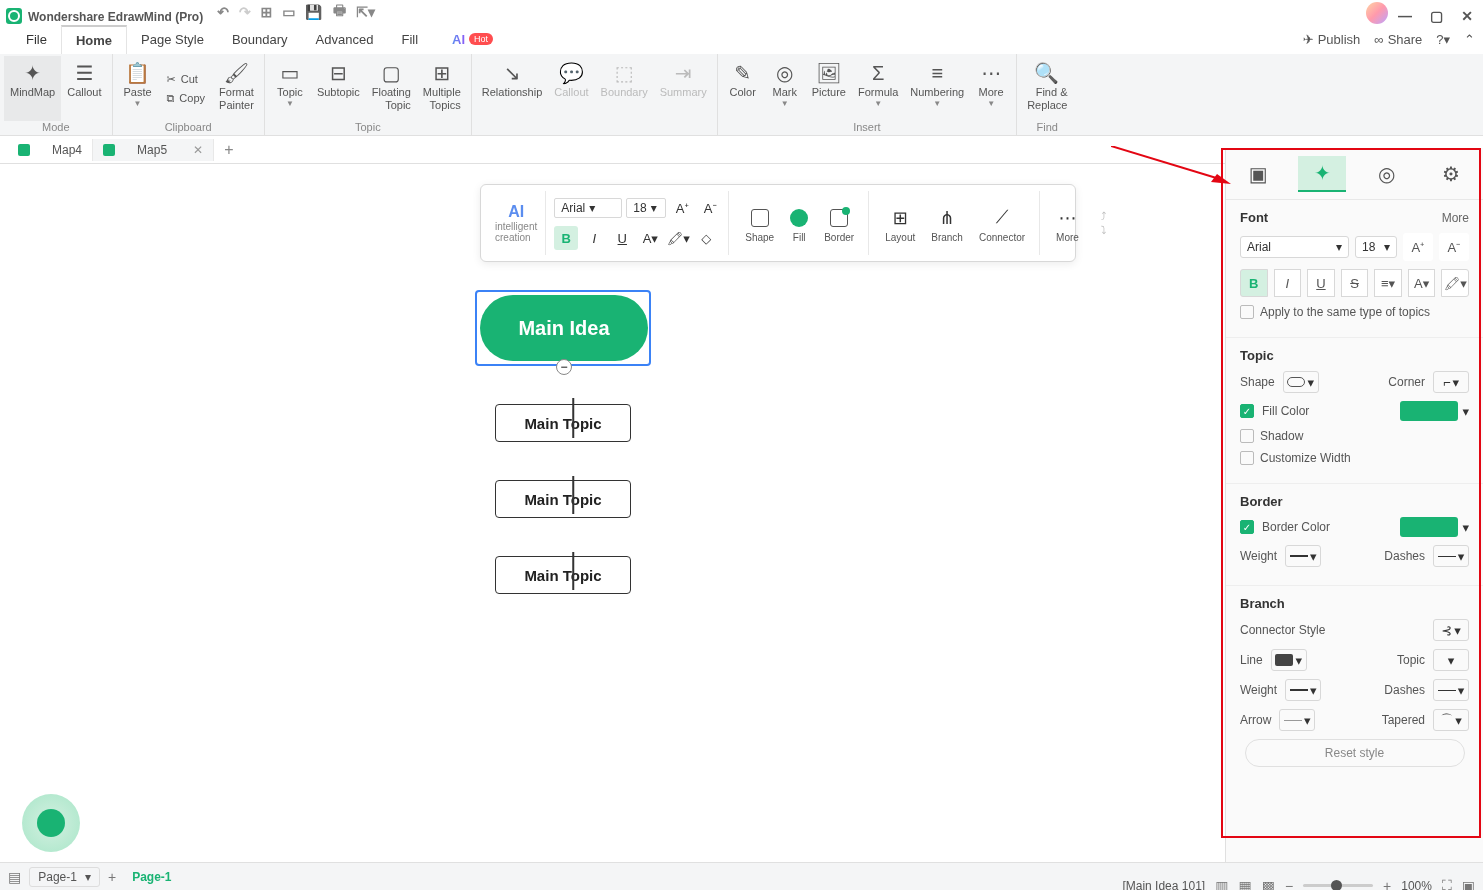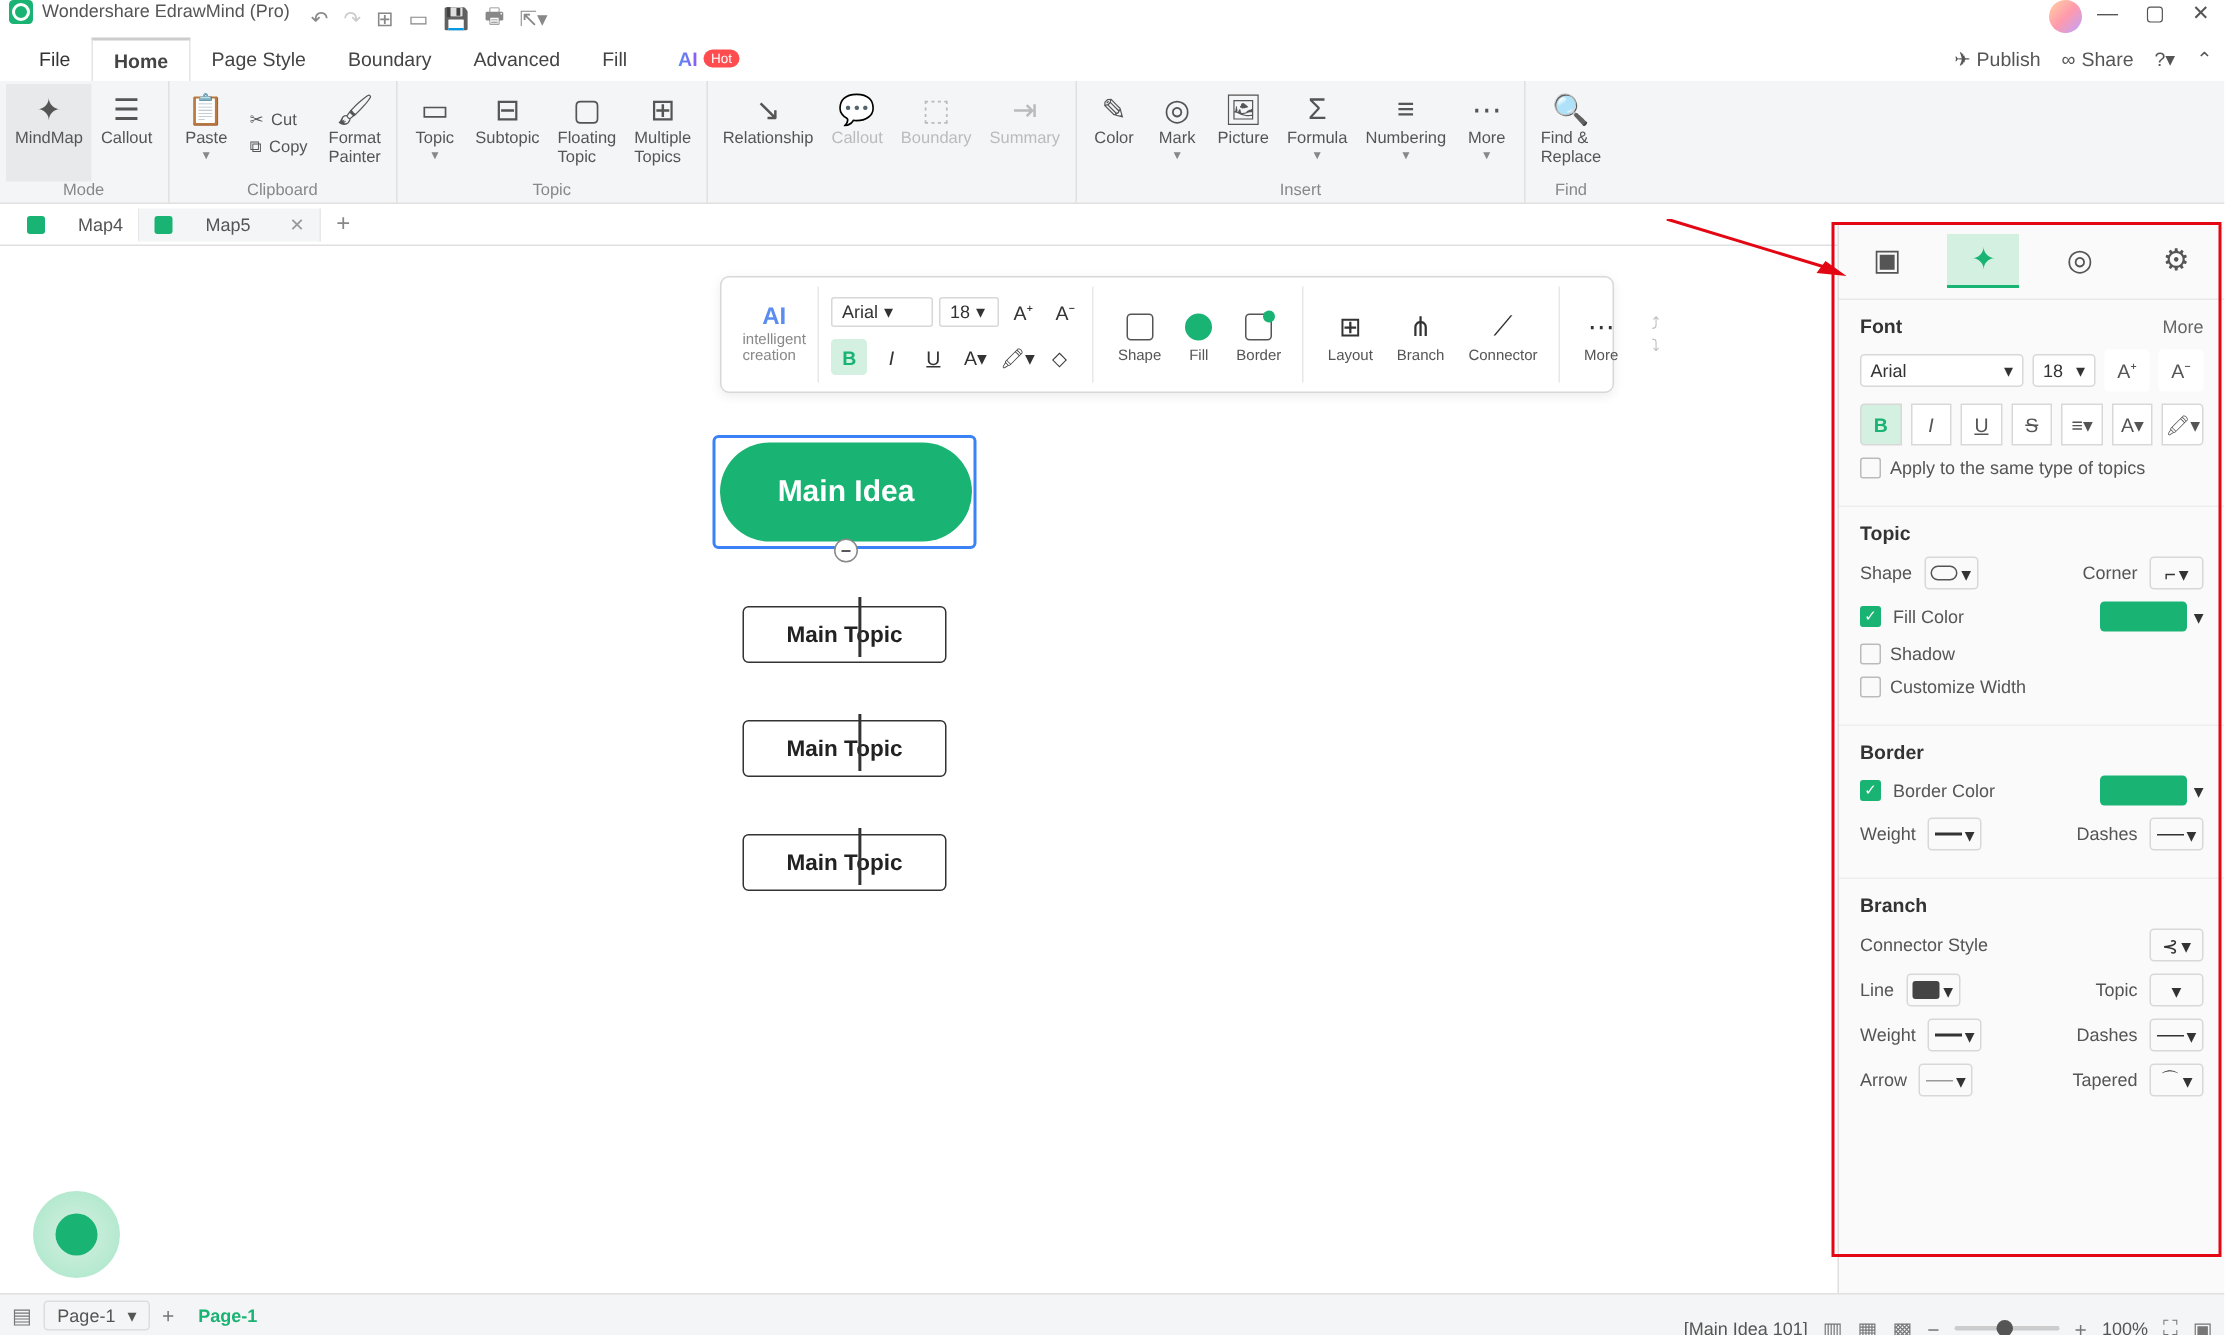--- a/index.html
+++ b/index.html
@@ -1,17 +1,17 @@
 <!DOCTYPE html>
 <html><head>
 <meta charset="utf-8">
 <style>
 * { margin: 0; padding: 0; box-sizing: border-box; font-family: -apple-system, BlinkMacSystemFont, "Segoe UI", Arial, sans-serif; }
 body { width: 1483px; height: 890px; background: #fff; overflow: hidden; font-size: 13px; color: #333; position: relative; }
-.titlebar { height: 24px; display: flex; align-items: flex-start; padding: 0 6px; background: #fff; }
+.titlebar { height: 24px; display: flex; align-items: flex-end; padding: 0 6px; background: #fff; font-weight: bold; }
 .titlebar .logo { width: 16px; height: 16px; background: #19b373; border-radius: 3px; margin-right: 6px; position: relative; }
 .titlebar .logo::after { content: ''; position: absolute; width: 8px; height: 8px; border: 2px solid #fff; border-radius: 50%; top: 2px; left: 2px; }
 .titlebar .title { font-size: 12px; color: #555; }
 .titlebar .qat { display: flex; gap: 10px; margin-left: 14px; align-items: center; }
 .titlebar .qat span { color: #888; font-size: 14px; cursor: pointer; }
 .titlebar .spacer { flex: 1; }
 .titlebar .avatar { width: 22px; height: 22px; border-radius: 50%; background: linear-gradient(135deg,#ffd4a3,#ff9aac,#bba3ff); margin-right: 10px; }
 .titlebar .winbtns { display: flex; gap: 18px; align-items: center; margin-right: 4px; }
 .titlebar .winbtns span { color: #555; font-size: 14px; cursor: pointer; }
 
@@ -24,21 +24,21 @@
 .menubar .hot { background: #ff4d4f; color:#fff; font-size:9px; padding:1px 5px; border-radius:7px; }
 .menubar .right { position:absolute; right:8px; display:flex; gap:14px; align-items:center; }
 .menubar .right > div { display:flex; align-items:center; gap:4px; color:#555; cursor:pointer; font-size:13px;}
 
 .ribbon { height: 82px; background: #f4f5f6; display: flex; border-bottom: 1px solid #e0e0e0; }
 .ribbon-group { display: flex; flex-direction: column; border-right: 1px solid #e0e0e0; padding: 2px 4px 0; }
 .ribbon-group .items { display: flex; flex: 1; }
 .ribbon-group .label { text-align: center; font-size: 11px; color: #888; padding-bottom: 2px; }
 .ribbon-btn { display: flex; flex-direction: column; align-items: center; justify-content: flex-start; padding: 4px 6px 0; cursor: pointer; min-width: 42px; }
 .ribbon-btn .ico { font-size: 20px; color: #555; height: 26px; display:flex; align-items:center; justify-content:center;}
-.ribbon-btn .lbl { font-size: 11px; color: #555; text-align: left; line-height: 1.2; }
+.ribbon-btn .lbl { font-size: 11px; color: #555; text-align: right; line-height: 1.2; }
 .ribbon-btn.disabled .ico, .ribbon-btn.disabled .lbl { color: #bbb; }
 .ribbon-btn.active { background: #e8e9ea; }
 .ribbon-small-col { display:flex; flex-direction:column; justify-content:center; gap:2px; padding: 4px 6px;}
 .ribbon-small { display:flex; align-items:center; gap:5px; font-size:11px; color:#555; cursor:pointer; padding:2px;}
 
 .tabbar { height: 28px; background: #fff; display: flex; align-items: center; padding-left: 8px; border-bottom: 1px solid #e0e0e0;}
 .doc-tab { display:flex; align-items:center; gap:22px; padding: 4px 10px; font-size: 12px; color:#555; border-right:1px solid #e8e8e8; cursor:pointer; position:relative;}
 .doc-tab .tico { width:12px; height:12px; background:#19b373; border-radius:2px;}
 .doc-tab.active { background:#f4f5f6; }
 .doc-tab .close { color:#999; margin-left:4px;}
@@ -537,20 +537,21 @@
     <div class="rp-2col">
       <div style="display:flex;align-items:center;gap:8px">
           <span class="rp-label">Arrow</span>
           <div class="rp-shape-sw"><span style="width:18px;height:1px;background:#999"></span>▾</div>
         </div>
       <div style="display:flex;align-items:center;gap:8px">
           <span class="rp-label">Tapered</span>
           <div class="rp-shape-sw"><span>⌒</span>▾</div>
         </div>
     </div>
+    <div class="rp-reset">Reset style</div>
   </div>
 </div>
 
 <div class="red-annot"></div>
 <svg class="red-arrow" viewBox="0 0 120 38">
   <line x1="0" y1="0" x2="112" y2="34" stroke="#e30613" stroke-width="2"></line>
   <polygon points="120,38 106,28 100,36" fill="#e30613"></polygon>
 </svg>
 
 <div class="help-bubble">

